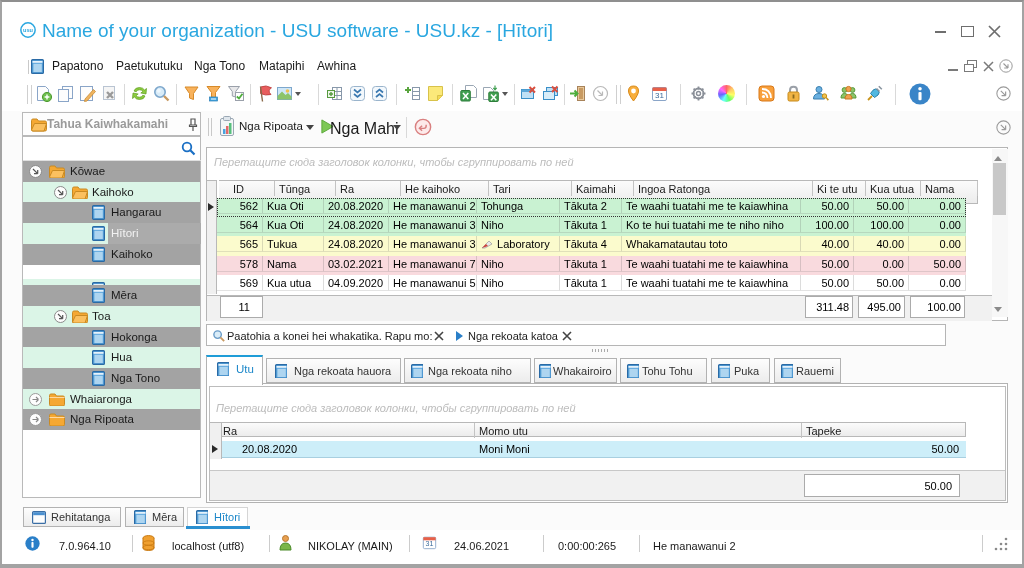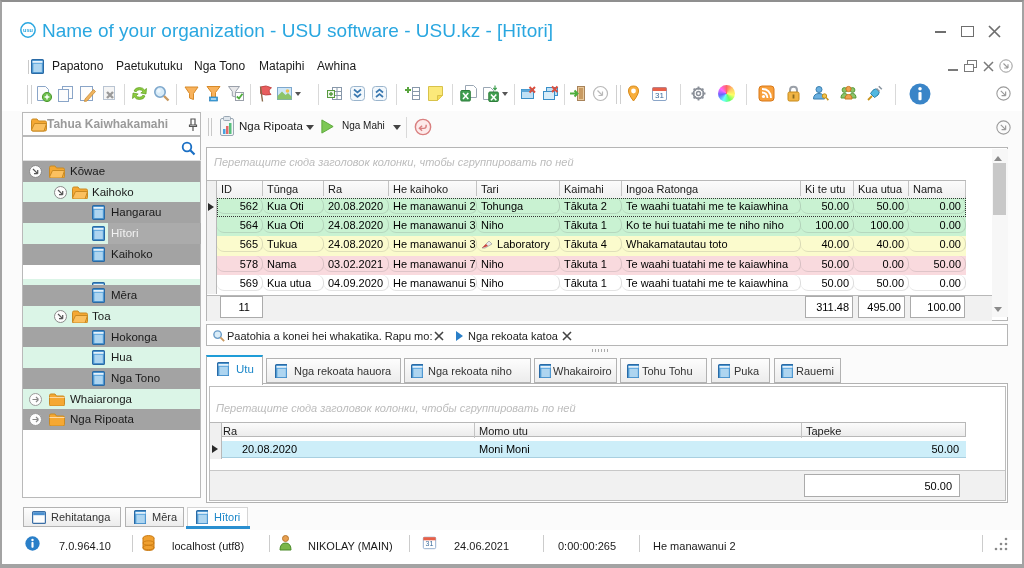--- a/index.html
+++ b/index.html
@@ -33,21 +33,21 @@
 .row-blue { background:#a3a3a3;padding-left:17px; }
 .row-green { background:#dbf5e7; }
 
 .gridbox { position:absolute; background:#ffffff; border:1px solid #b5b5b5; }
 .grouphint { color:#bcbcbc; font-size:11px; position:absolute;font-style:italic; }
 .gh-cell { position:absolute; font-size:11px; color:#1a1a1a; padding:2px 4px 0 4px; white-space:nowrap; overflow:hidden; }
 .cell { position:absolute; font-size:11px; color:#000; padding:2px 4px 0 4px; white-space:nowrap; overflow:hidden; }
 .num { text-align:right; }
 .sumbox { position:absolute; background:#ffffff; border:1px solid #ababab; font-size:11px; text-align:right; padding:2px 3px 12px 0; }
 .grow { position:absolute; left:10px; width:749px; height:19.2px; }
-.grow .cell { border-right:1px solid rgba(100,100,100,0.22); border-bottom:1px solid rgba(100,100,100,0.18); height:16px;border-radius:7px; }
+.grow .cell { border-right:1px solid rgba(100,100,100,0.22); border-bottom:1px solid rgba(100,100,100,0.18); height:16px; }
 .c1{left:0;width:46px} .c2{left:46px;width:61px} .c3{left:107px;width:65px} .c4{left:172px;width:88px} .c5{left:260px;width:83px} .c6{left:343px;width:62px} .c7{left:405px;width:179px} .c8{left:584px;width:53px} .c9{left:637px;width:55px} .c10{left:692px;width:57px}
 .hdr .c1{left:10px} .hdr .c2{left:56px} .hdr .c3{left:117px} .hdr .c4{left:182px} .hdr .c5{left:270px} .hdr .c6{left:353px} .hdr .c7{left:415px} .hdr .c8{left:594px} .hdr .c9{left:647px} .hdr .c10{left:702px}
 .gh-cell { border-right:1px solid #c3c3c3; height:15px; }
 
 .tab { position:absolute; font-size:11px; color:#333; border:1px solid #b2b2b2; background:linear-gradient(#fdfdfd,#ececec); }
 
 .statusbar { position:absolute; left:0; top:528px; width:1020px; height:34px; background:#ffffff; }
 .st { position:absolute; font-size:11px; color:#1a1a1a; top:10px; white-space:nowrap; }
 .ssep { position:absolute; top:5px; width:1px; height:17px; background:#cccccc; }
 </style>
@@ -297,21 +297,21 @@
       <rect x="5.5" y="0.5" width="7" height="4" rx="1" fill="#dfe6ec" stroke="#9aa7b4"></rect>
       <rect x="5" y="13" width="2.5" height="5" fill="#4aa3df"></rect>
       <rect x="8" y="10" width="2.5" height="8" fill="#e26a6a"></rect>
       <rect x="11" y="7" width="2.5" height="11" fill="#57c07d"></rect>
     </svg>
     <div class="abs" style="left:33px;top:8px;font-size:11.5px;color:#1a1a1a">Nga Ripoata</div>
     <div class="abs" style="left:100px;top:13px;width:0;height:0;border:4px solid transparent;border-top:5px solid #444"></div>
     <svg class="abs" style="left:114px;top:7px" width="15" height="15" viewBox="0 0 16 16">
         <path d="M2 1 L14 8 L2 15 Z" fill="#7dc855" stroke="#58a636" stroke-width="1"></path>
       </svg>
-    <div class="abs" style="left:136px;top:8px;font-size:10px;color:#1a1a1a">Nga Mahi</div>
+    <div class="abs" style="left:124px;top:8px;font-size:16px;color:#1a1a1a">Nga Mahi</div>
     <div class="abs" style="left:187px;top:13px;width:0;height:0;border:4px solid transparent;border-top:5px solid #444"></div>
     <div class="tsep" style="left:200px;top:5px"></div>
     <svg class="abs" style="left:208px;top:6px" width="18" height="18" viewBox="0 0 20 20">
       <circle cx="10" cy="10" r="8.5" fill="#fdeaea" stroke="#d98080" stroke-width="1.6"></circle>
       <path d="M6.5 11.5 L11 11.5 Q13.5 11.5 13.5 9 L13.5 7.5" fill="none" stroke="#d98080" stroke-width="1.6"></path>
       <path d="M9 8.6 L6 11.5 L9 14.2" fill="none" stroke="#d98080" stroke-width="1.6"></path>
     </svg>
     <svg class="abs" style="left:790px;top:8px" width="15" height="15" viewBox="0 0 14 14">
       <circle cx="7" cy="7" r="6.2" fill="none" stroke="#9a9a9a" stroke-width="1"></circle>
       <path d="M4.5 4.5 L9 9 M9 9 L9 5.2 M9 9 L5.2 9" stroke="#9a9a9a" stroke-width="1.1" fill="none"></path>
@@ -426,21 +426,21 @@
         <svg class="abs" style="left:26px;top:4px" width="16" height="13">
           <use href="#foldc"></use>
         </svg>
         <span class="abs" style="left:47px;top:4px">Nga Ripoata</span>
       </div>
   </div>
 
   <div class="gridbox" style="left:204px;top:145px;width:802px;height:174px">
     <div class="grouphint" style="left:7px;top:8px">Перетащите сюда заголовок колонки, чтобы сгруппировать по ней</div>
 
-    <div class="abs hdr" style="left:0;top:32px;width:759px;height:24px;background:linear-gradient(#fbfbfb,#ececec);border-top:1px solid #b8b8b8;border-bottom:1px solid #b8b8b8;border-right:1px solid #b8b8b8">
+    <div class="abs hdr" style="left:12px;top:32px;width:759px;height:24px;background:linear-gradient(#fbfbfb,#ececec);border-top:1px solid #b8b8b8;border-bottom:1px solid #b8b8b8;border-right:1px solid #b8b8b8">
       <div class="gh-cell c1">ID</div>
         <div class="gh-cell c2">Tūnga</div>
         <div class="gh-cell c3">Ra</div>
         <div class="gh-cell c4">He kaihoko</div>
         <div class="gh-cell c5">Tari</div>
         <div class="gh-cell c6">Kaimahi</div>
         <div class="gh-cell c7">Ingoa Ratonga</div>
         <div class="gh-cell c8">Ki te utu</div>
         <div class="gh-cell c9">Kua utua</div>
         <div class="gh-cell c10">Nama</div>
@@ -520,21 +520,21 @@
     <div class="sumbox" style="left:651px;top:148px;width:47px;height:22px;padding-top:4px">495.00</div>
     <div class="sumbox" style="left:703px;top:148px;width:55px;height:22px;padding-top:4px">100.00</div>
 
     <div class="abs" style="left:785px;top:1px;width:16px;height:168px;background:#f7f7f7">
       <div class="abs" style="left:2px;top:3px;width:0;height:0;border:4px solid transparent;border-bottom:5px solid #8a8a8a"></div>
       <div class="abs" style="left:1px;top:14px;width:13px;height:52px;background:#c8c8c8"></div>
       <div class="abs" style="left:2px;top:158px;width:0;height:0;border:4px solid transparent;border-top:5px solid #8a8a8a"></div>
     </div>
   </div>
 
-  <div class="gridbox" style="left:204px;top:322px;width:802px;height:22px">
+  <div class="gridbox" style="left:204px;top:322px;width:740px;height:22px">
     <svg class="abs" style="left:5px;top:4px" width="14" height="14" viewBox="0 0 15 15">
         <circle cx="6" cy="6" r="4" fill="#d9ecf8" stroke="#6a9cc8" stroke-width="1.5"></circle>
         <path d="M9 9 L13 13" stroke="#c89a62" stroke-width="2"></path>
       </svg>
     <div class="abs" style="left:20px;top:5px;font-size:11px;color:#222">Paatohia a konei hei whakatika. Rapu mo:</div>
     <svg class="abs" style="left:227px;top:6px" width="10" height="10" viewBox="0 0 10 10">
         <path d="M1 1 L9 9 M9 1 L1 9" stroke="#444" stroke-width="1.6"></path>
       </svg>
     <div class="abs" style="left:249px;top:6px;width:0;height:0;border:5px solid transparent;border-left:7px solid #2a7fc8"></div>
     <div class="abs" style="left:261px;top:5px;font-size:11px;color:#222">Nga rekoata katoa</div>

